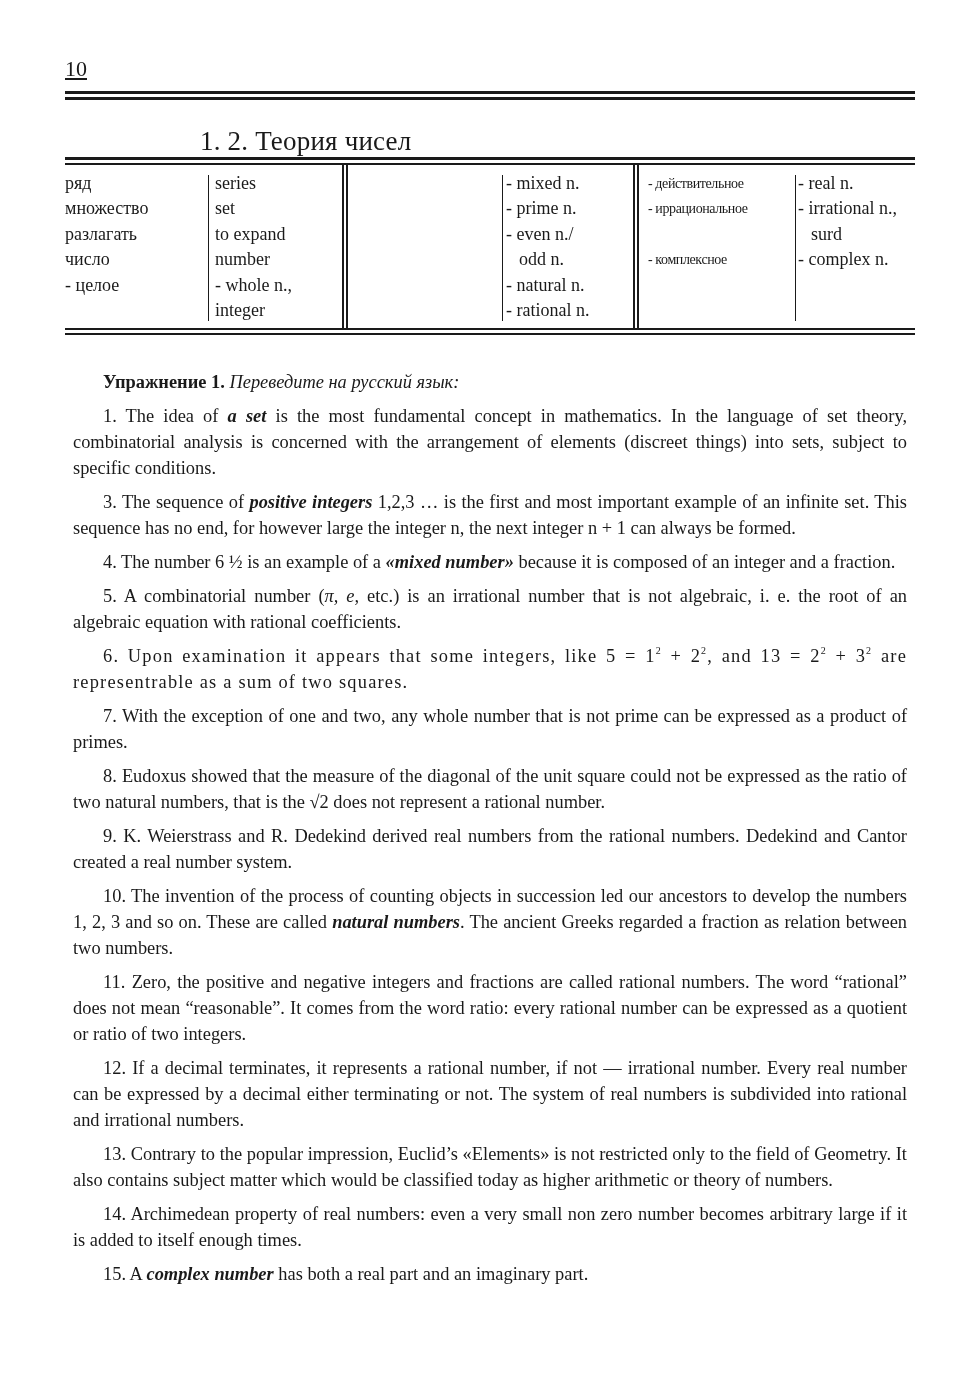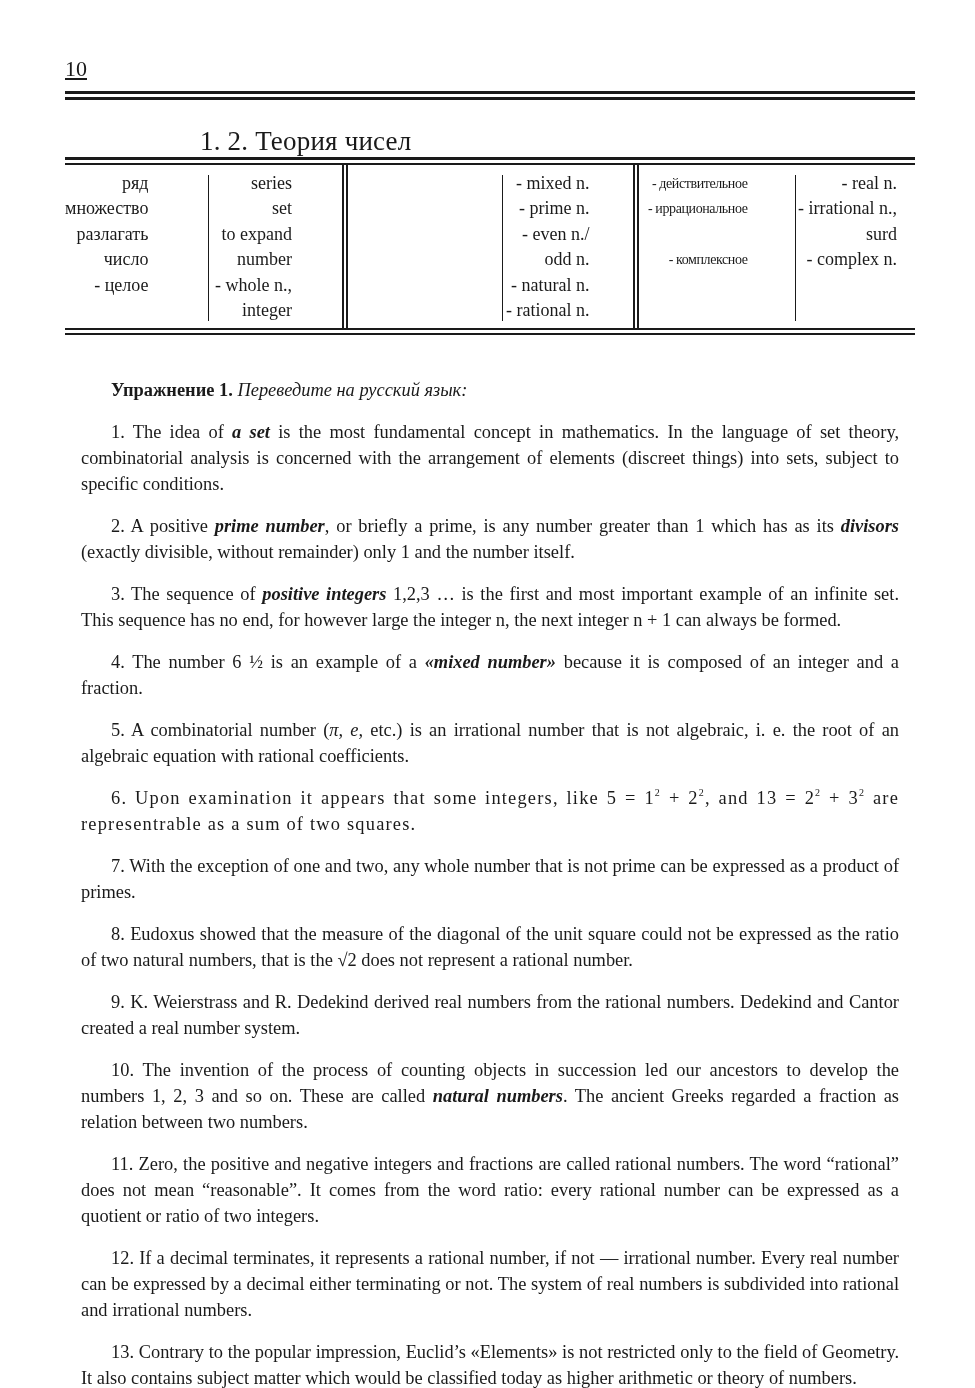--- a/index.html
+++ b/index.html
@@ -27,29 +27,29 @@
     position: absolute; left: 65px; top: 157px; width: 850px; height: 178px;
   }
   .vocab .top1 { position: absolute; left: 0; top: 0; width: 100%; height: 3px; background: #1a1a1a; }
   .vocab .top2 { position: absolute; left: 0; top: 6px; width: 100%; height: 2px; background: #1a1a1a; }
   .vocab .bot1 { position: absolute; left: 0; top: 171px; width: 100%; height: 2px; background: #1a1a1a; }
   .vocab .bot2 { position: absolute; left: 0; top: 176px; width: 100%; height: 2px; background: #1a1a1a; }
   .vdiv { position: absolute; top: 6px; height: 167px; width: 2px; background: #1a1a1a; }
   .vsep { position: absolute; top: 18px; height: 146px; width: 1px; background: #1a1a1a; }
 
   .col { position: absolute; top: 14px; font-size: 18px; line-height: 25.4px; }
-  .col div { white-space: nowrap; text-align: right; }
+  .col div { white-space: nowrap; }
   .col .indent { padding-left: 13px; }
   .col.narrow { font-size: 14px; letter-spacing: -0.4px; }
 
   .exercise {
     position: absolute; left: 65px; top: 361px; width: 850px;
     font-size: 18.4px; line-height: 26px; text-align: justify;
   }
-  .exercise p { margin: 16px; text-indent: 30px; }
+  .exercise p { margin: 8px; text-indent: 30px; }
   .ex-heading b { font-weight: bold; }
   .ex-heading i { font-style: italic; }
   .term { font-weight: bold; font-style: italic; }
   sup { font-size: 10px; vertical-align: top; line-height: 1; position: relative; top: 3px; }
   .spaced { letter-spacing: 1.2px; }
 </style>
 </head>
 <body>
 
 <div class="page-header">
@@ -114,21 +114,20 @@
     <div class="indent">surd</div>
     <div>- complex n.</div>
   </div>
 </div>
 
 <div class="exercise">
   <p class="ex-heading"><b>Упражнение 1.</b> <i>Переведите на русский язык:</i></p>
 
   <p><span>1.</span> <span>The idea of </span><span class="term">a set</span><span> is the most fundamental concept in mathematics. In the language of set theory, combinatorial analysis is concerned with the arrangement of elements (discreet things) into sets, subject to specific conditions.</span></p>
 
-  <p><span>2.</span> <span>A positive </span><span class="term">prime number</span><span>, or briefly a prime, is any number greater than 1 which has as its </span><span class="term">divisors</span><span> (exactly divisible, without remainder) only 1 and the number itself.</span></p>
 
   <p><span>3.</span> <span>The sequence of </span><span class="term">positive integers</span><span> 1,2,3 … is the first and most important example of an infinite set. This sequence has no end, for however large the integer n, the next integer n + 1 can always be formed.</span></p>
 
   <p><span>4.</span> <span>The number 6 ½ is an example of a </span><span class="term">«mixed number»</span><span> because it is composed of an integer and a fraction.</span></p>
 
   <p><span>5.</span> <span>A combinatorial number (</span><i>π, e,</i><span> etc.) is an irrational number that is not algebraic, i. e. the root of an algebraic equation with rational coefficients.</span></p>
 
   <p class="spaced"><span>6.</span> <span>Upon examination it appears that some integers, like 5 = 1</span><sup>2</sup><span> + 2</span><sup>2</sup><span>, and 13 = 2</span><sup>2</sup><span> + 3</span><sup>2</sup><span> are representrable as a sum of two squares.</span></p>
 
   <p><span>7.</span> <span>With the exception of one and two, any whole number that is not prime can be expressed as a product of primes.</span></p>
@@ -138,14 +137,16 @@
   <p><span>9.</span> <span>K. Weierstrass and R. Dedekind derived real numbers from the rational numbers. Dedekind and Cantor created a real number system.</span></p>
 
   <p><span>10.</span> <span>The invention of the process of counting objects in succession led our ancestors to develop the numbers 1, 2, 3 and so on. These are called </span><span class="term">natural numbers</span><span>. The ancient Greeks regarded a fraction as relation between two numbers.</span></p>
 
   <p><span>11.</span> <span>Zero, the positive and negative integers and fractions are called rational numbers. The word “rational” does not mean “reasonable”. It comes from the word ratio: every rational number can be expressed as a quotient or ratio of two integers.</span></p>
 
   <p><span>12.</span> <span>If a decimal terminates, it represents a rational number, if not — irrational number. Every real number can be expressed by a decimal either terminating or not. The system of real numbers is subdivided into rational and irrational numbers.</span></p>
 
   <p><span>13.</span> <span>Contrary to the popular impression, Euclid’s «Elements» is not restricted only to the field of Geometry. It also contains subject matter which would be classified today as higher arithmetic or theory of numbers.</span></p>
 
+  <p><span>14.</span> <span>Archimedean property of real numbers: even a very small non zero number becomes arbitrary large if it is added to itself enough times.</span></p>
 
+  <p><span>15.</span> <span>A </span><span class="term">complex number</span><span> has both a real part and an imaginary part.</span></p>
 </div>
 
 </body></html>

